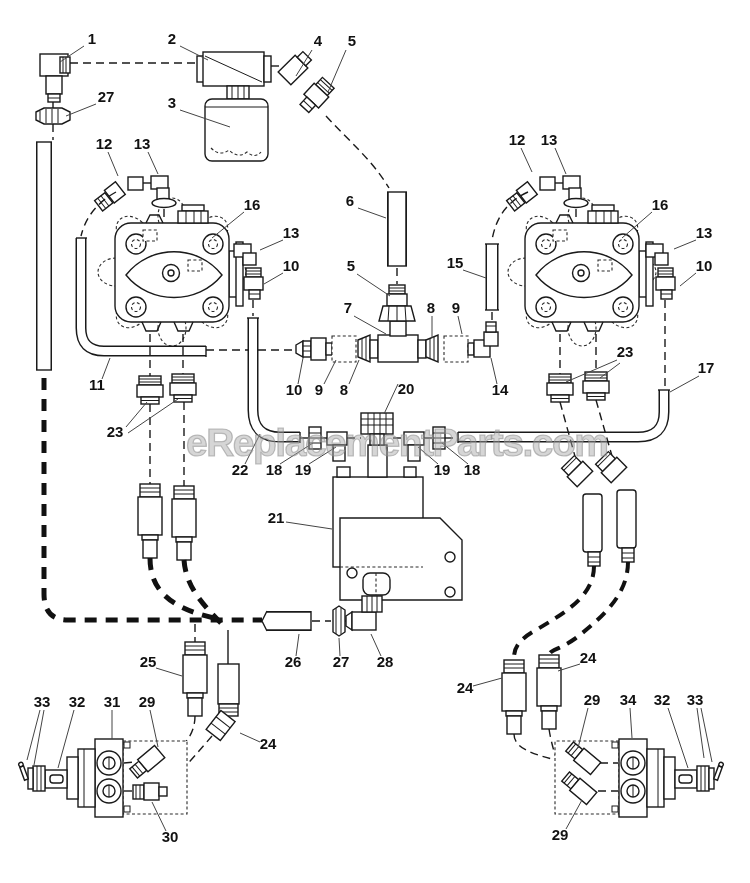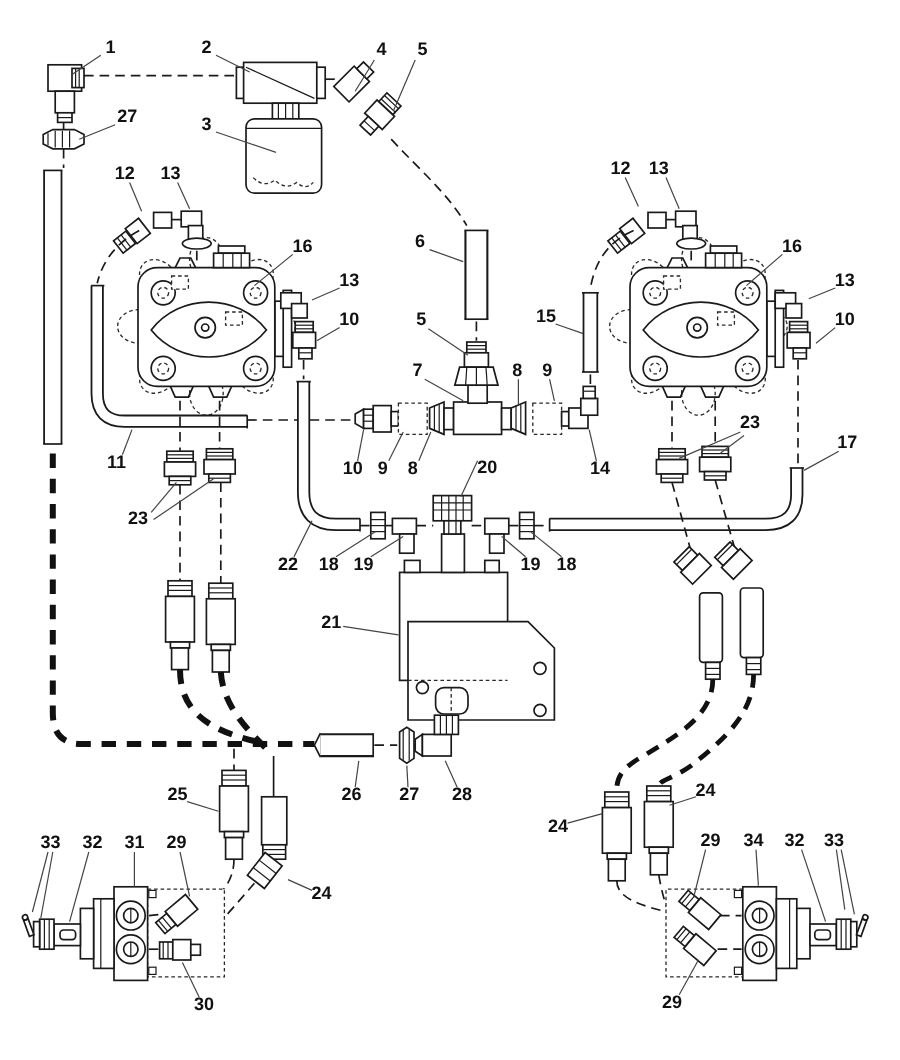--- a/index.html
+++ b/index.html
@@ -568,13 +568,14 @@
         <line x1="668" y1="708" x2="688" y2="768" class="ldr"></line>
         <text x="662" y="701" class="callout">32</text>
         <line x1="697" y1="708" x2="704" y2="758" class="ldr"></line>
         <line x1="701" y1="708" x2="712" y2="762" class="ldr"></line>
         <text x="695" y="701" class="callout">33</text>
         <line x1="566" y1="829" x2="582" y2="800" class="ldr"></line>
         <text x="560" y="836" class="callout">29</text>
       </g>
 </svg>
 
+<div id="watermark">eReplacementParts.com</div>
 </div>
 
 </body></html>

